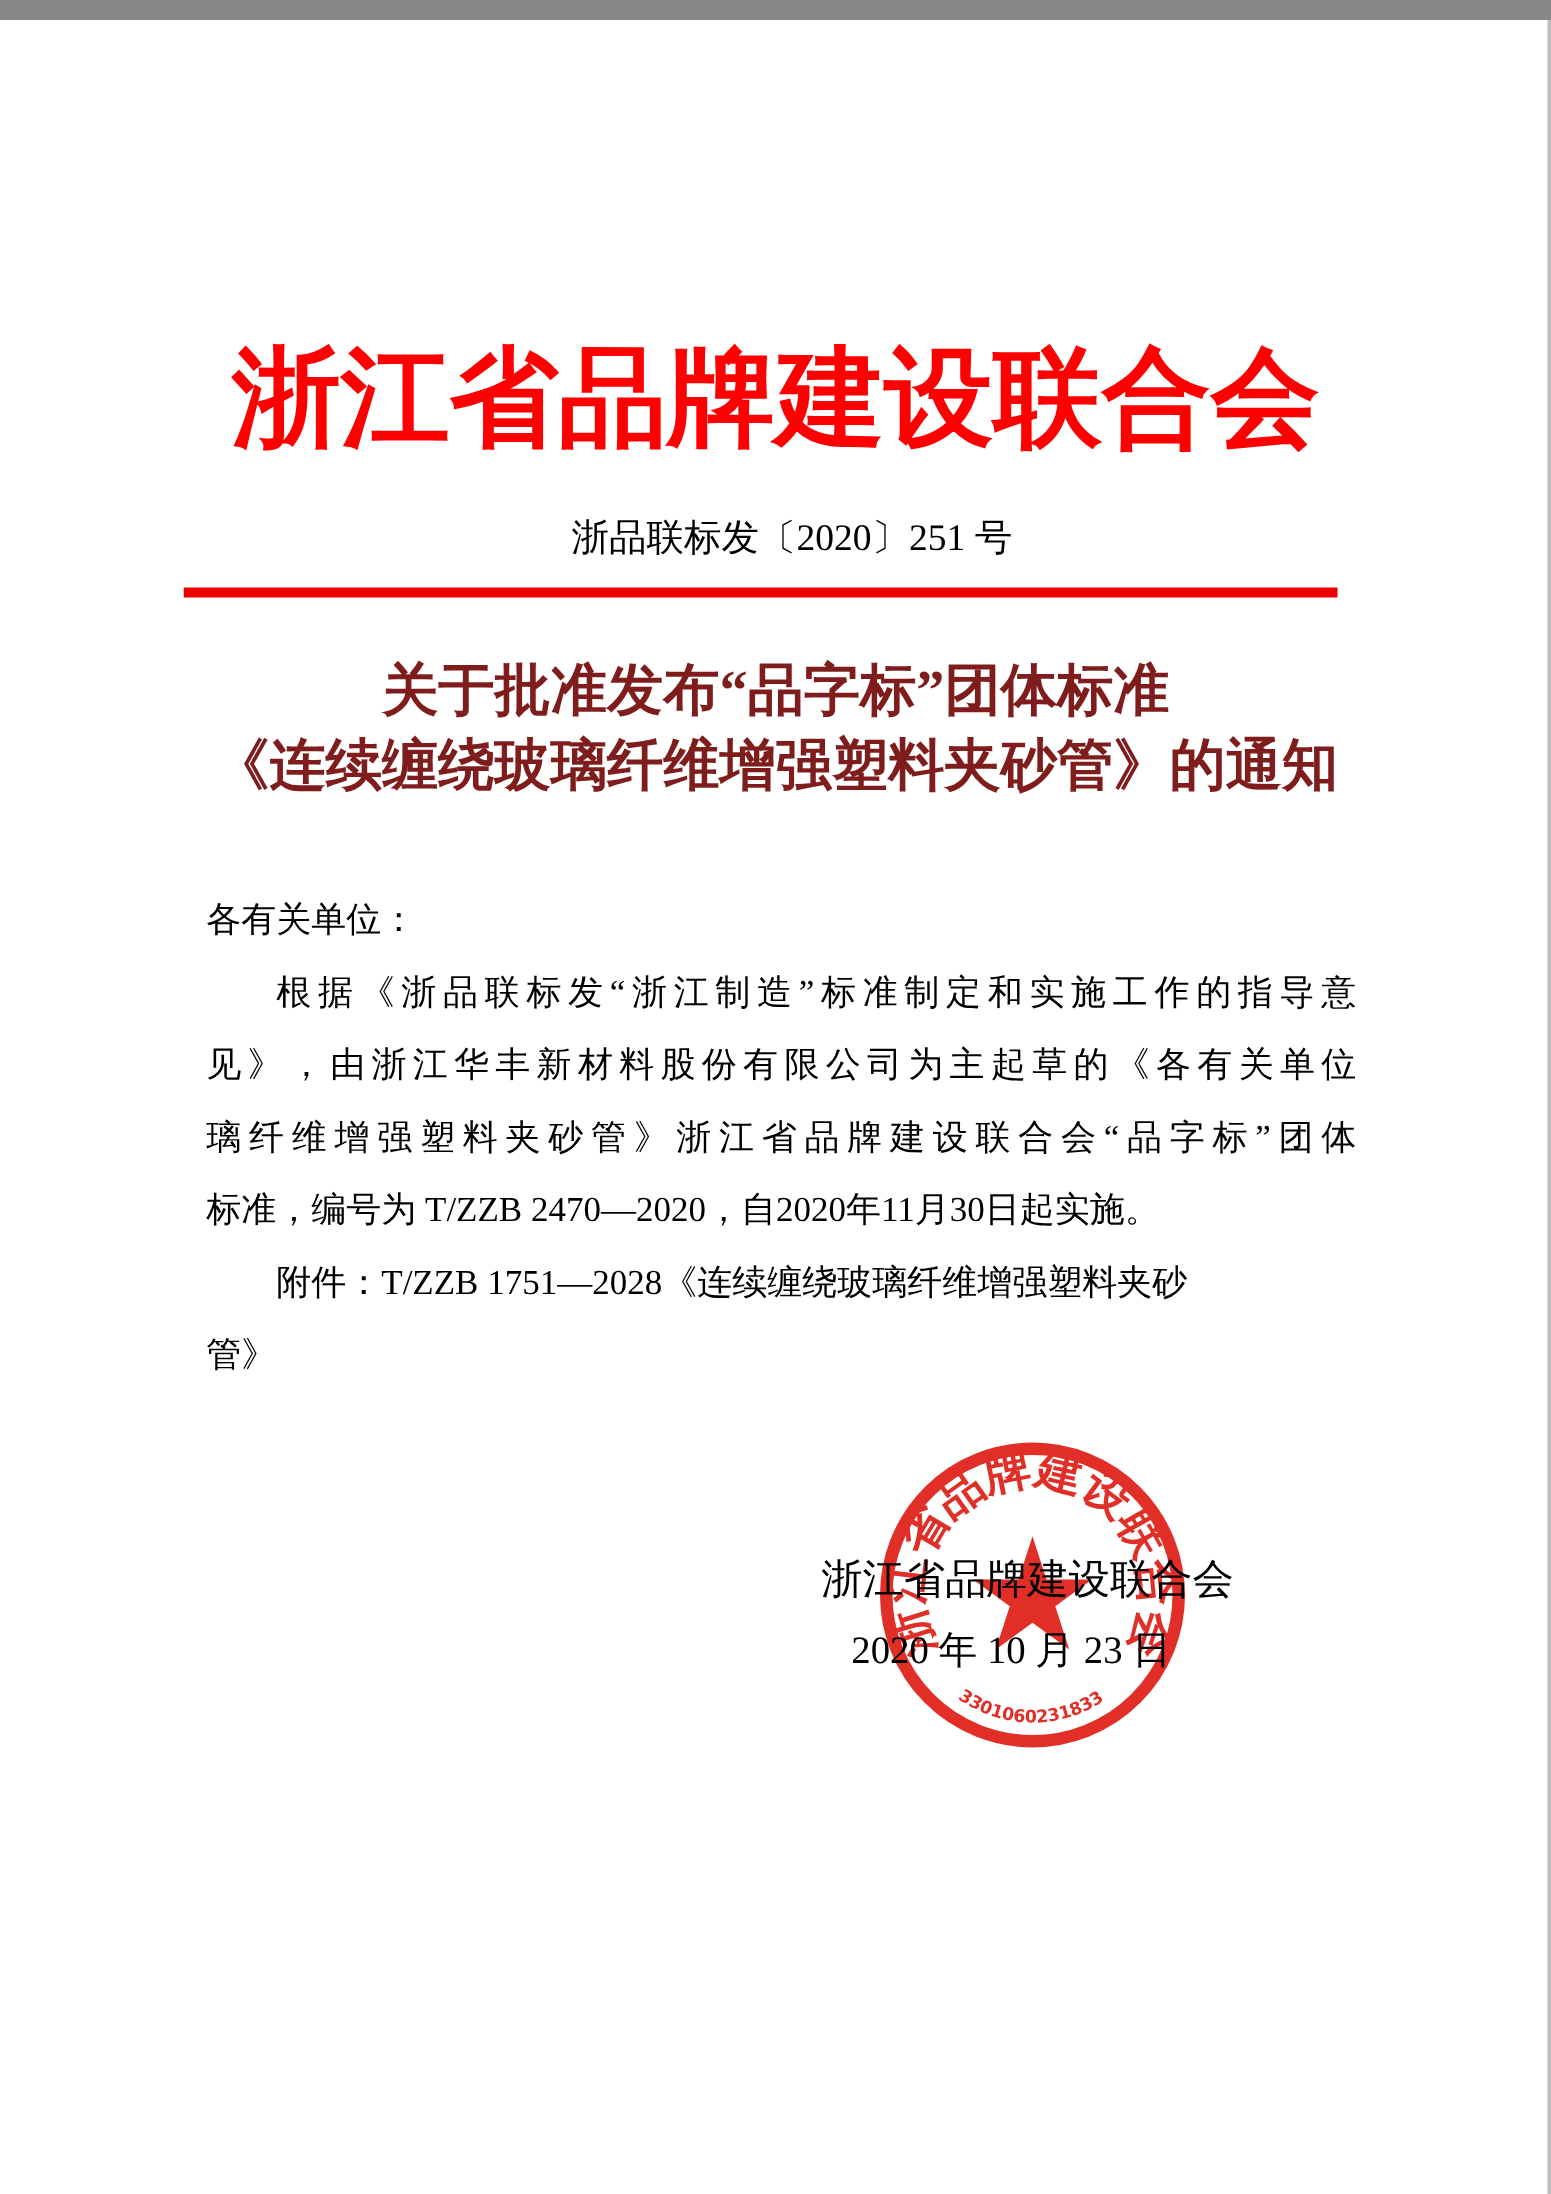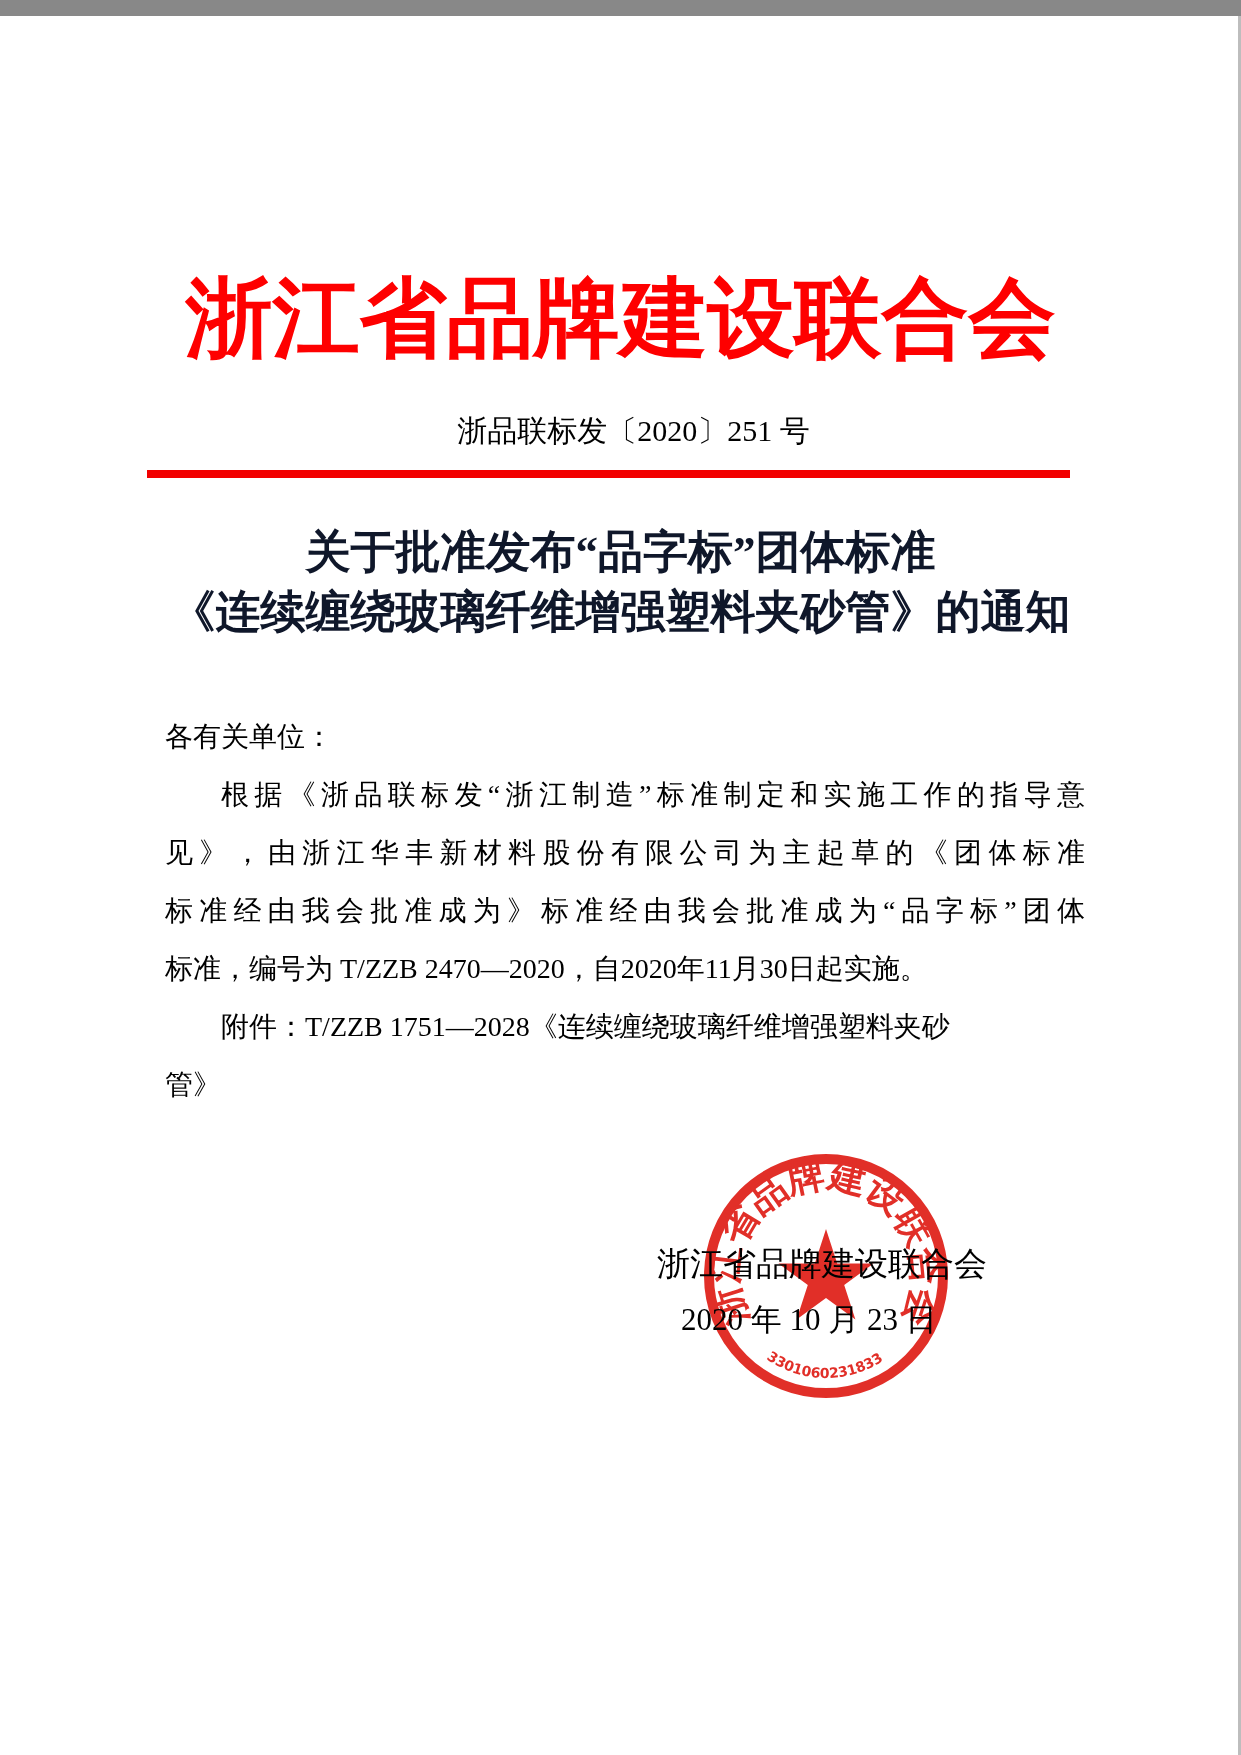--- a/index.html
+++ b/index.html
@@ -42,21 +42,21 @@
     background: #f20000;
   }
   
   .notice-title {
     position: absolute;
     top: 506px; left: 0; width: 100%;
     text-align: center;
     font-weight: bold;
     font-size: 45px;
     line-height: 60px;
-    color: #0f172a;
+    color: #7f1d1d;
   }
   
   .body-block {
     position: absolute;
     left: 165px; top: 692px;
     width: 920px;
     font-size: 28px;
     color: #000;
   }
   .bline {
@@ -122,22 +122,22 @@
   <div class="red-rule"></div>
 
   <div class="notice-title">
     <div>关于批准发布“品字标”团体标准</div>
     <div>《连续缠绕玻璃纤维增强塑料夹砂管》的通知</div>
   </div>
 
   <div class="body-block">
     <div class="bline">各有关单位：</div>
     <div class="bline just indent">根据《浙品联标发“浙江制造”标准制定和实施工作的指导意</div>
-    <div class="bline just">见》，由浙江华丰新材料股份有限公司为主起草的《团体标准</div>
-    <div class="bline just">标准经由我会批准成为》标准经由我会批准成为“品字标”团体</div>
+    <div class="bline just">见》，由浙江华丰新材料股份有限公司为主起草的《各有关单位</div>
+    <div class="bline just">璃纤维增强塑料夹砂管》浙江省品牌建设联合会“品字标”团体</div>
     <div class="bline">标准，编号为 T/ZZB 2470—2020，自2020年11月30日起实施。</div>
     <div class="bline indent">附件：T/ZZB 1751—2028《连续缠绕玻璃纤维增强塑料夹砂</div>
     <div class="bline">管》</div>
   </div>
 
   <div class="signature">浙江省品牌建设联合会</div>
 
   <div class="sign-date">2020 年 10 月 23 日</div>
 
   <div class="seal">

